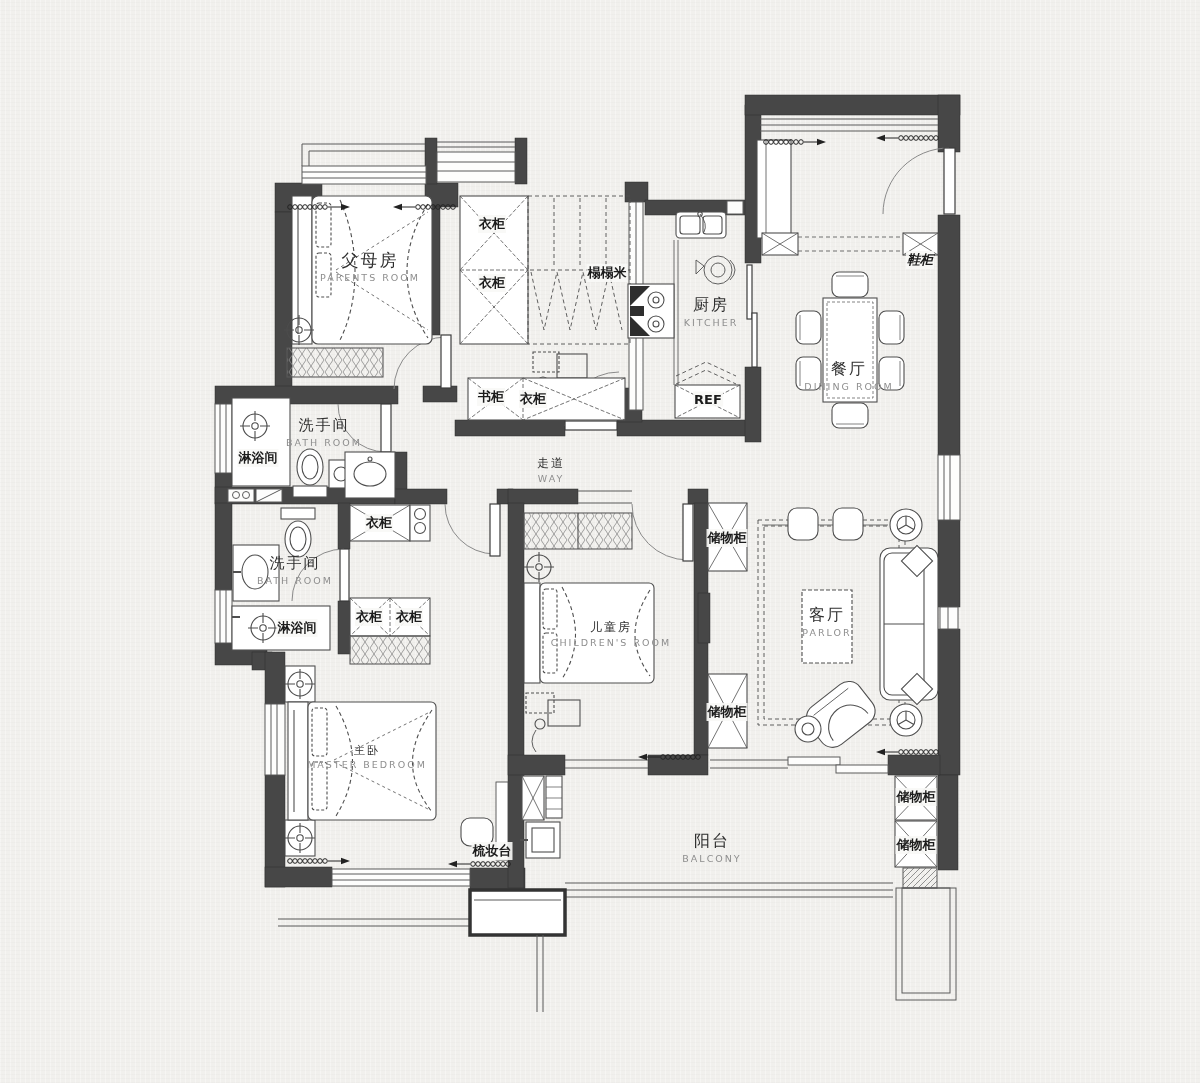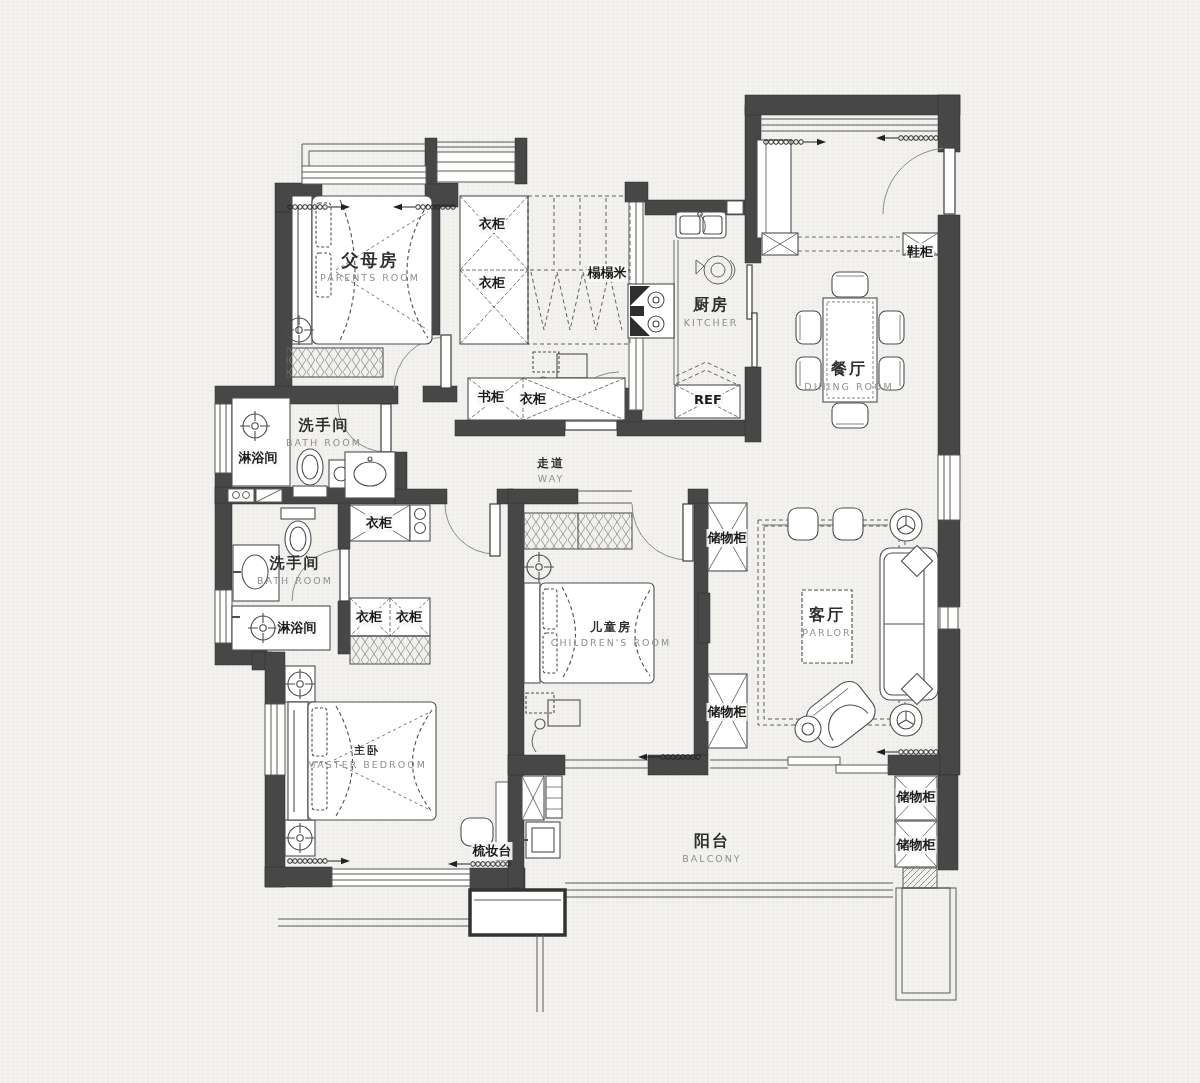--- a/index.html
+++ b/index.html
@@ -16,21 +16,21 @@
     background-color:var(--paper);
     background-image:
       repeating-linear-gradient(0deg, rgba(0,0,0,.015) 0 1px, transparent 1px 4px),
       repeating-linear-gradient(90deg, rgba(255,255,255,.35) 0 1px, transparent 1px 5px);
   }
   svg{position:absolute;left:0;top:0;}
   .room-label{
     position:absolute;transform:translate(-50%,-50%);
     text-align:center;line-height:1.3;white-space:nowrap;z-index:5;
   }
-  .room-label .cn{display:block;font-weight:bold;color:var(--ink);letter-spacing:2px;}
+  .room-label .cn{display:block;font-weight:normal;color:var(--ink);letter-spacing:2px;}
   .room-label .en{display:block;font-size:9.5px;color:var(--muted);letter-spacing:2px;margin-top:1px;}
   .fixture-label{
     position:absolute;transform:translate(-50%,-50%);
     font-size:13px;font-weight:bold;color:#1c1c1c;
     background:rgba(248,248,246,.9);padding:0 1px;white-space:nowrap;z-index:4;
   }
 </style>
 </head>
 <body>
 
@@ -448,21 +448,21 @@
       <div class="room-label" style="left: 712px; top: 848px;">
         <span class="cn" style="font-size: 16px;">阳台</span>
         <span class="en">BALCONY</span>
       </div>
       <div class="fixture-label" style="left: 492px; top: 224px;">衣柜</div>
       <div class="fixture-label" style="left: 492px; top: 283px;">衣柜</div>
       <div class="fixture-label" style="left: 607px; top: 273px;">榻榻米</div>
       <div class="fixture-label" style="left: 491px; top: 397px;">书柜</div>
       <div class="fixture-label" style="left: 533px; top: 399px;">衣柜</div>
       <div class="fixture-label" style="left: 708px; top: 399px;">REF</div>
-      <div class="fixture-label" style="left: 920px; top: 252px;">鞋柜</div>
+      <div class="fixture-label" style="left: 920px; top: 260px; font-style: italic;">鞋柜</div>
       <div class="fixture-label" style="left: 258px; top: 458px;">淋浴间</div>
       <div class="fixture-label" style="left: 297px; top: 628px;">淋浴间</div>
       <div class="fixture-label" style="left: 379px; top: 523px;">衣柜</div>
       <div class="fixture-label" style="left: 369px; top: 617px;">衣柜</div>
       <div class="fixture-label" style="left: 409px; top: 617px;">衣柜</div>
       <div class="fixture-label" style="left: 727px; top: 538px;">储物柜</div>
       <div class="fixture-label" style="left: 727px; top: 712px;">储物柜</div>
       <div class="fixture-label" style="left: 916px; top: 797px;">储物柜</div>
       <div class="fixture-label" style="left: 916px; top: 845px;">储物柜</div>
       <div class="fixture-label" style="left: 492px; top: 851px; font-family: Liberation Serif, serif;">梳妆台</div>

